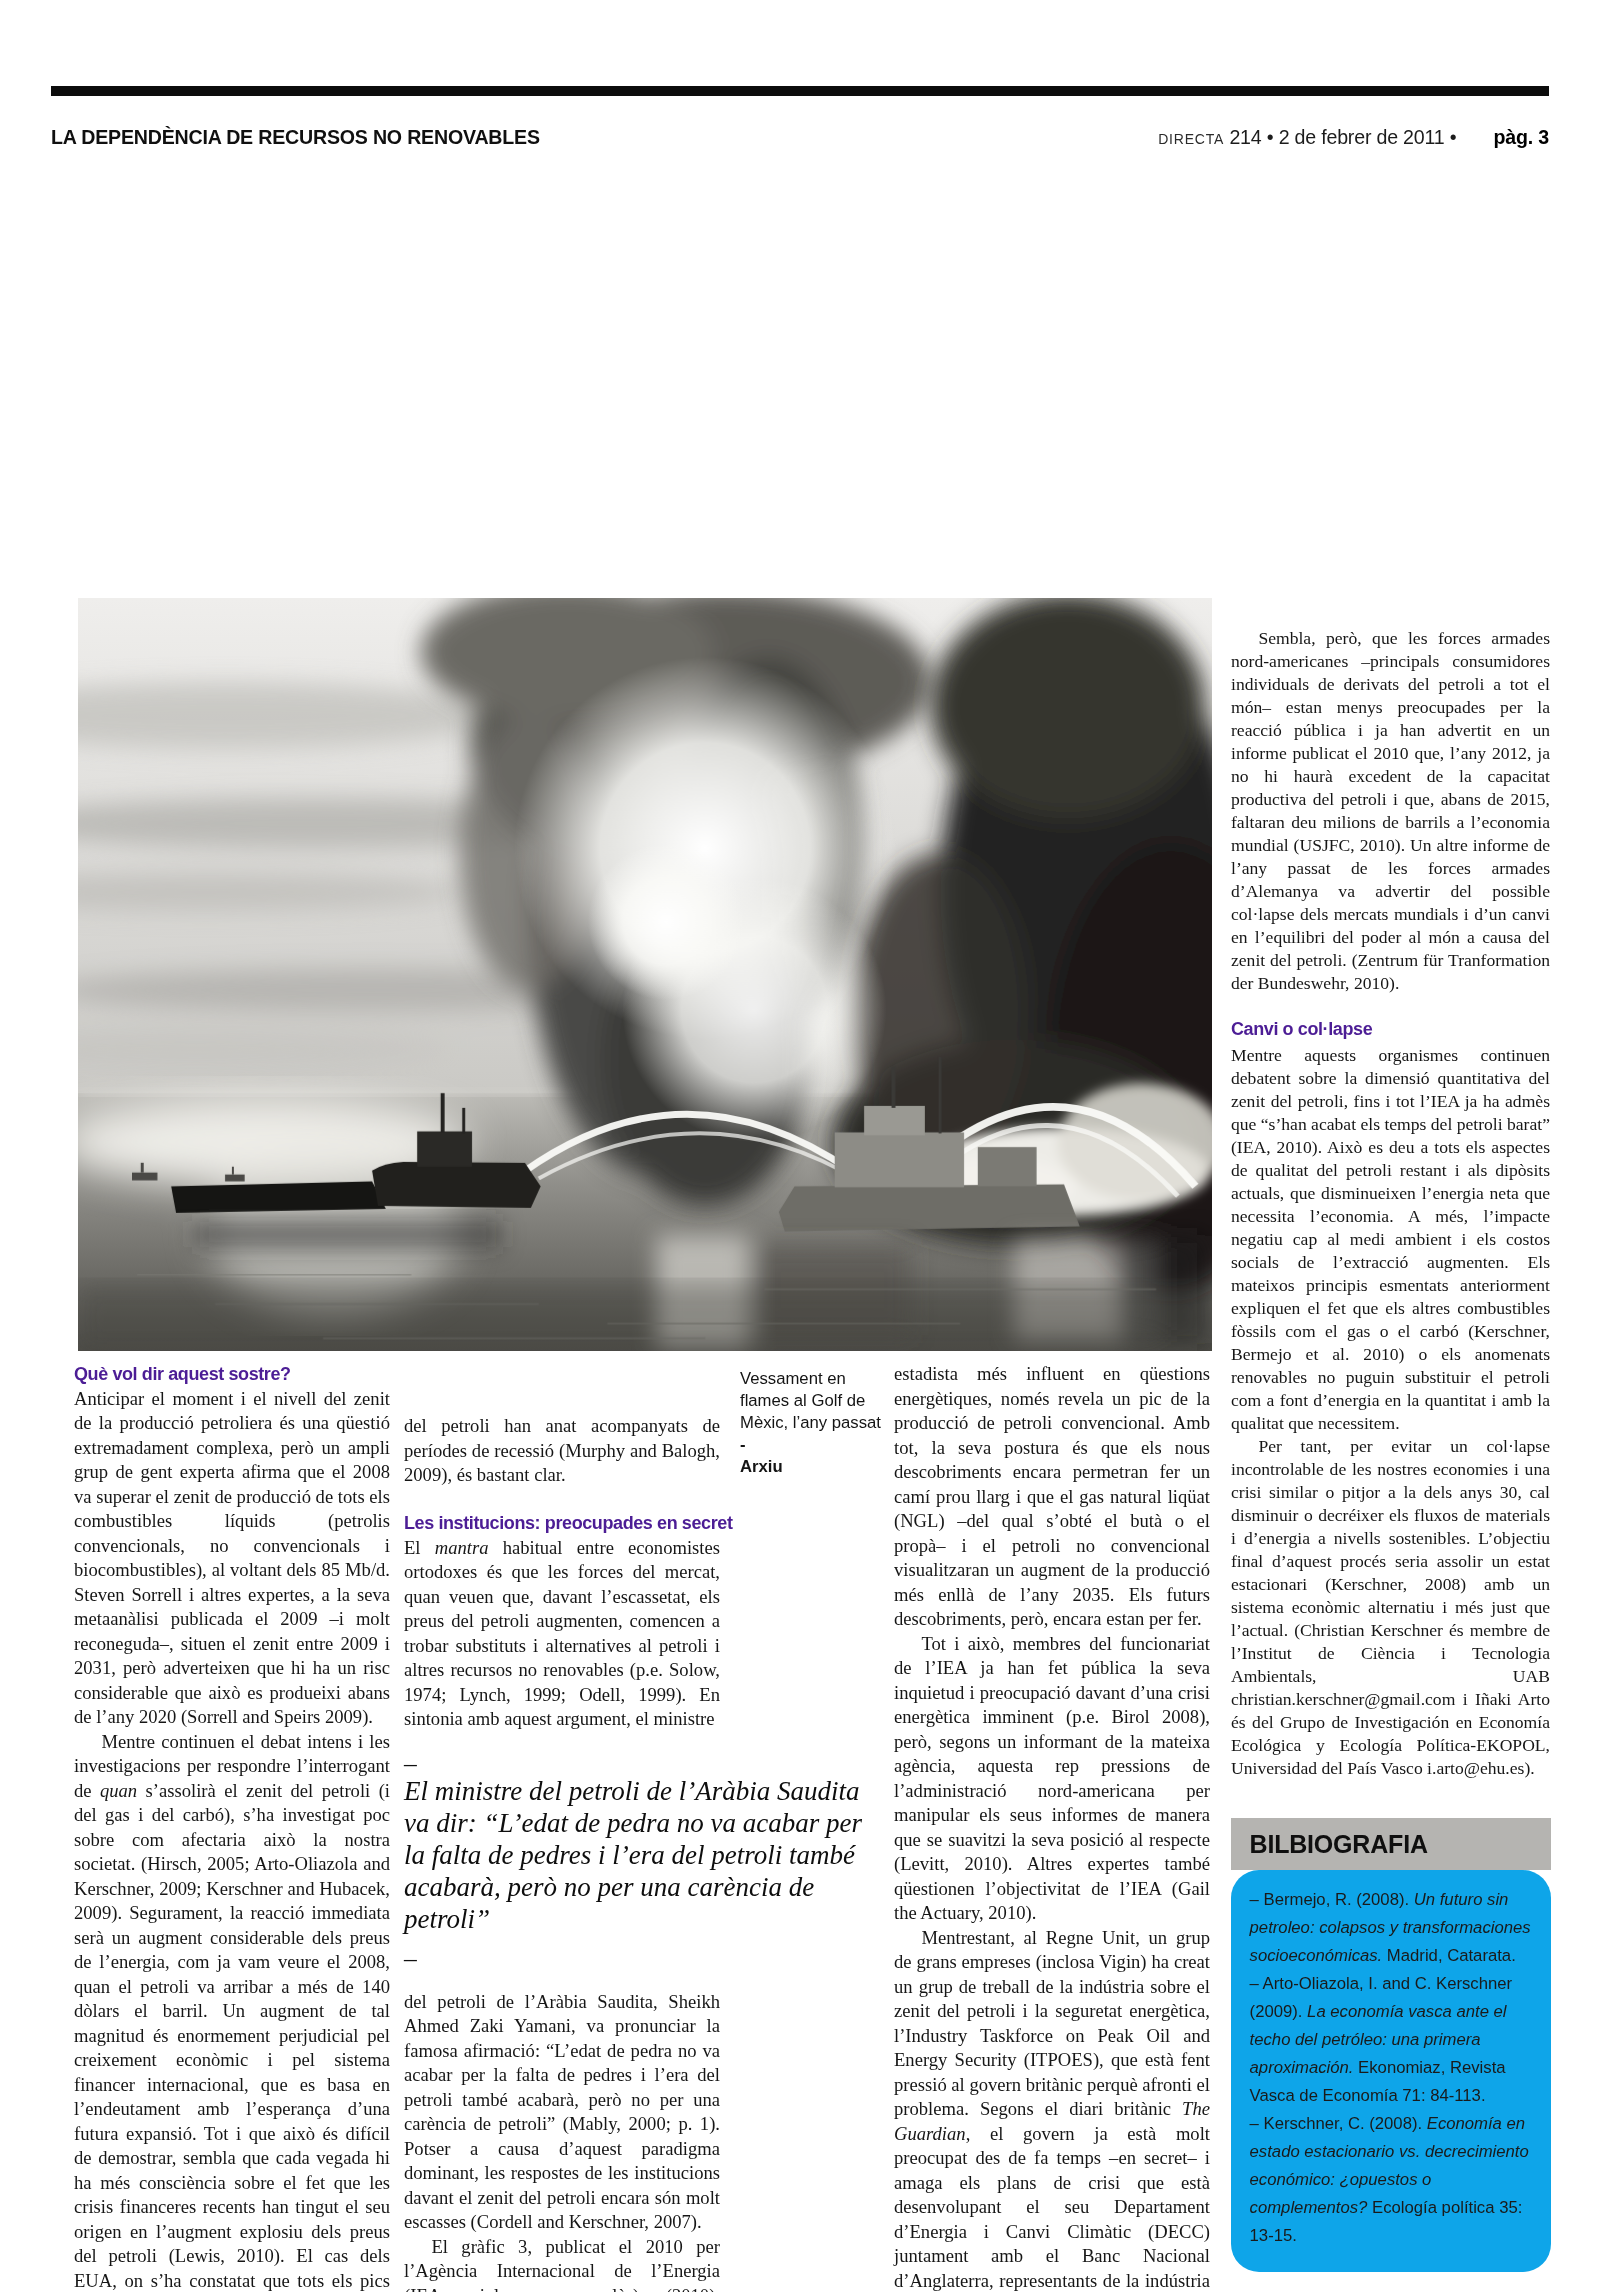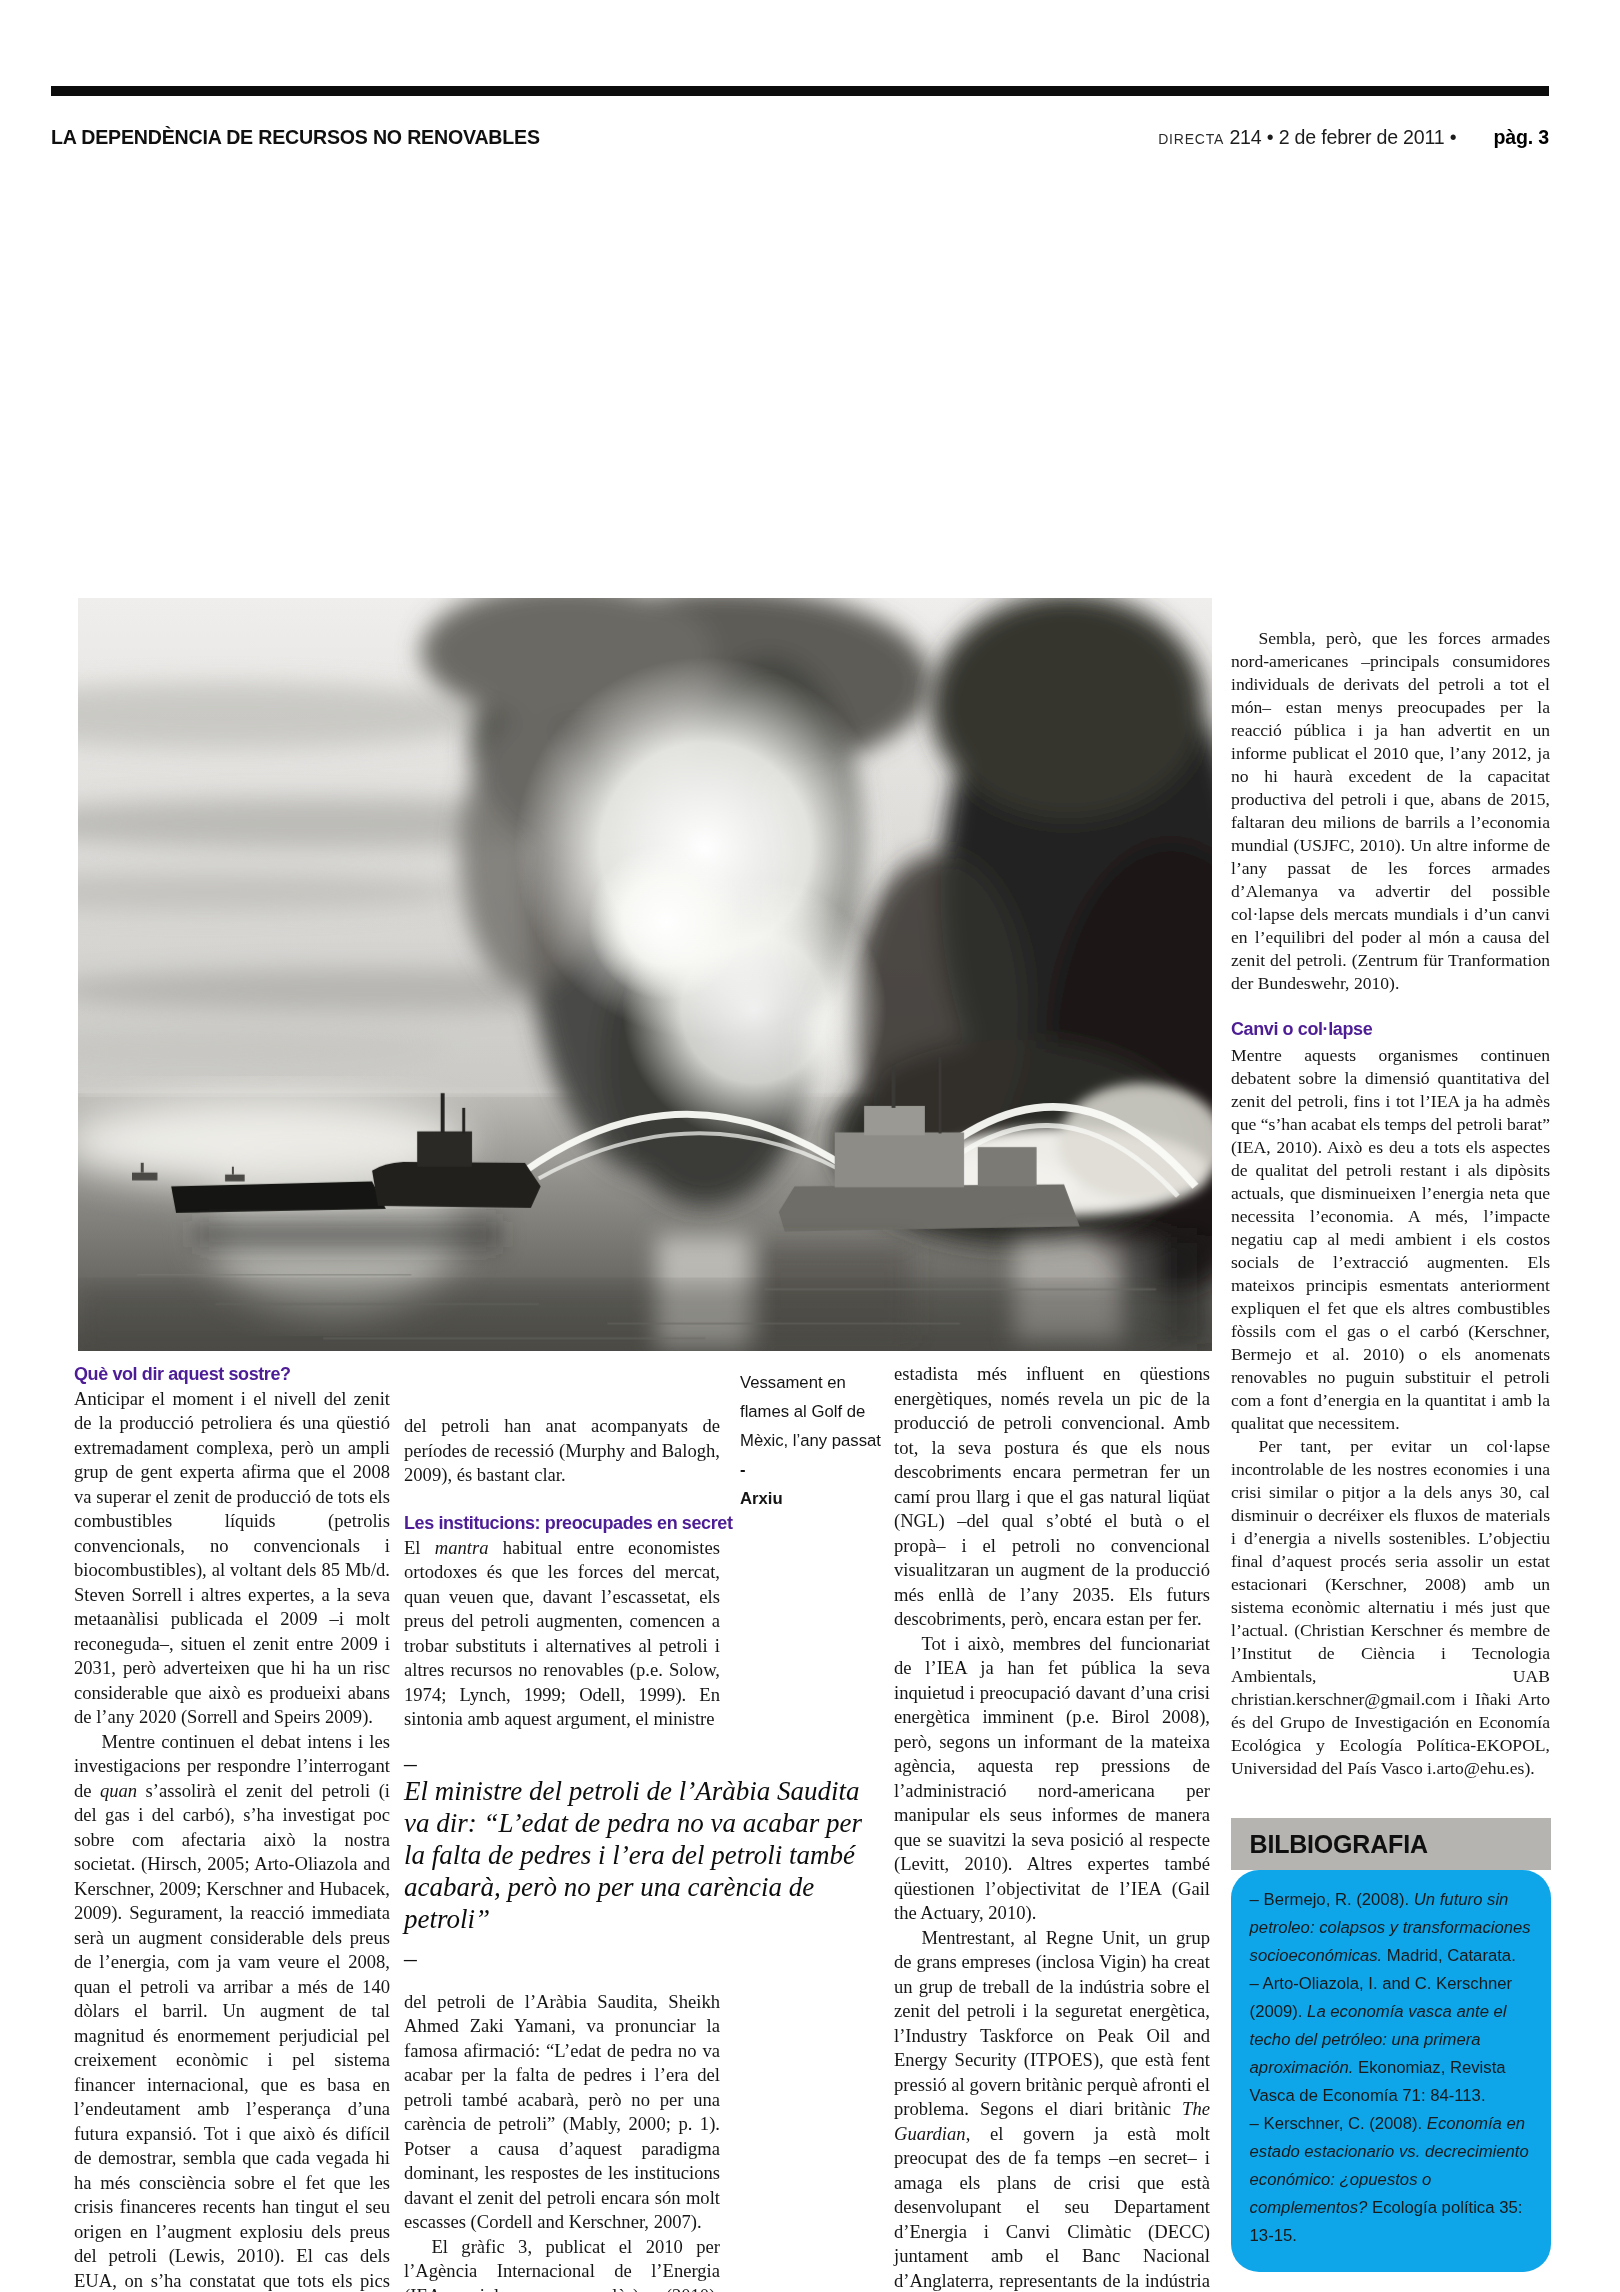--- a/index.html
+++ b/index.html
@@ -29,21 +29,21 @@
   .c5{left:1231px;top:627px;width:319px;font-size:17.6px;line-height:23px;}
   .c5 .colhead{margin-top:21.6px;margin-bottom:2.9px;}
 
   
   .quoteblock{width:469px;margin:21.6px 0 19.6px 0;position:relative;z-index:2;}
   .qdash{font-family:"Liberation Serif",serif;font-size:25.5px;line-height:21.6px;color:#101010;text-align:left;margin:0 0 11.8px 0;}
   .qdash.bottom{margin:13.7px 0 0 0;}
   .pullquote{font-family:"Liberation Serif","DejaVu Serif",serif;font-style:italic;font-size:27px;line-height:32px;text-align:left;color:#0e0e0e;margin:0;}
 
   
-  .caption{position:absolute;left:740px;top:1368px;width:149px;font-family:"Liberation Sans",sans-serif;font-size:16.7px;line-height:29px;color:#141414;text-align:left;}
+  .caption{position:absolute;left:740px;top:1368px;width:149px;font-family:"Liberation Sans",sans-serif;font-size:16.7px;line-height:22px;color:#141414;text-align:left;}
   .caption p{margin:0;}
   .caption .dash{font-weight:bold;}
   .caption .credit{font-weight:bold;}
 
   
   .biblio{position:absolute;left:1231px;top:1818px;width:320px;font-family:"Liberation Sans",sans-serif;}
   .biblio-head{background:#b5b4b1;padding:11.8px 18.6px 10.8px 18.6px;font-weight:bold;font-size:25px;letter-spacing:-0.2px;color:#0f0f0f;}
   .biblio-body{background:#0ea5e9;padding:16.7px 18.6px 21.6px 18.6px;font-size:16.7px;line-height:28px;color:#1a1a1a;border-radius:28px;}
   .biblio-body p{margin:0;}
 

